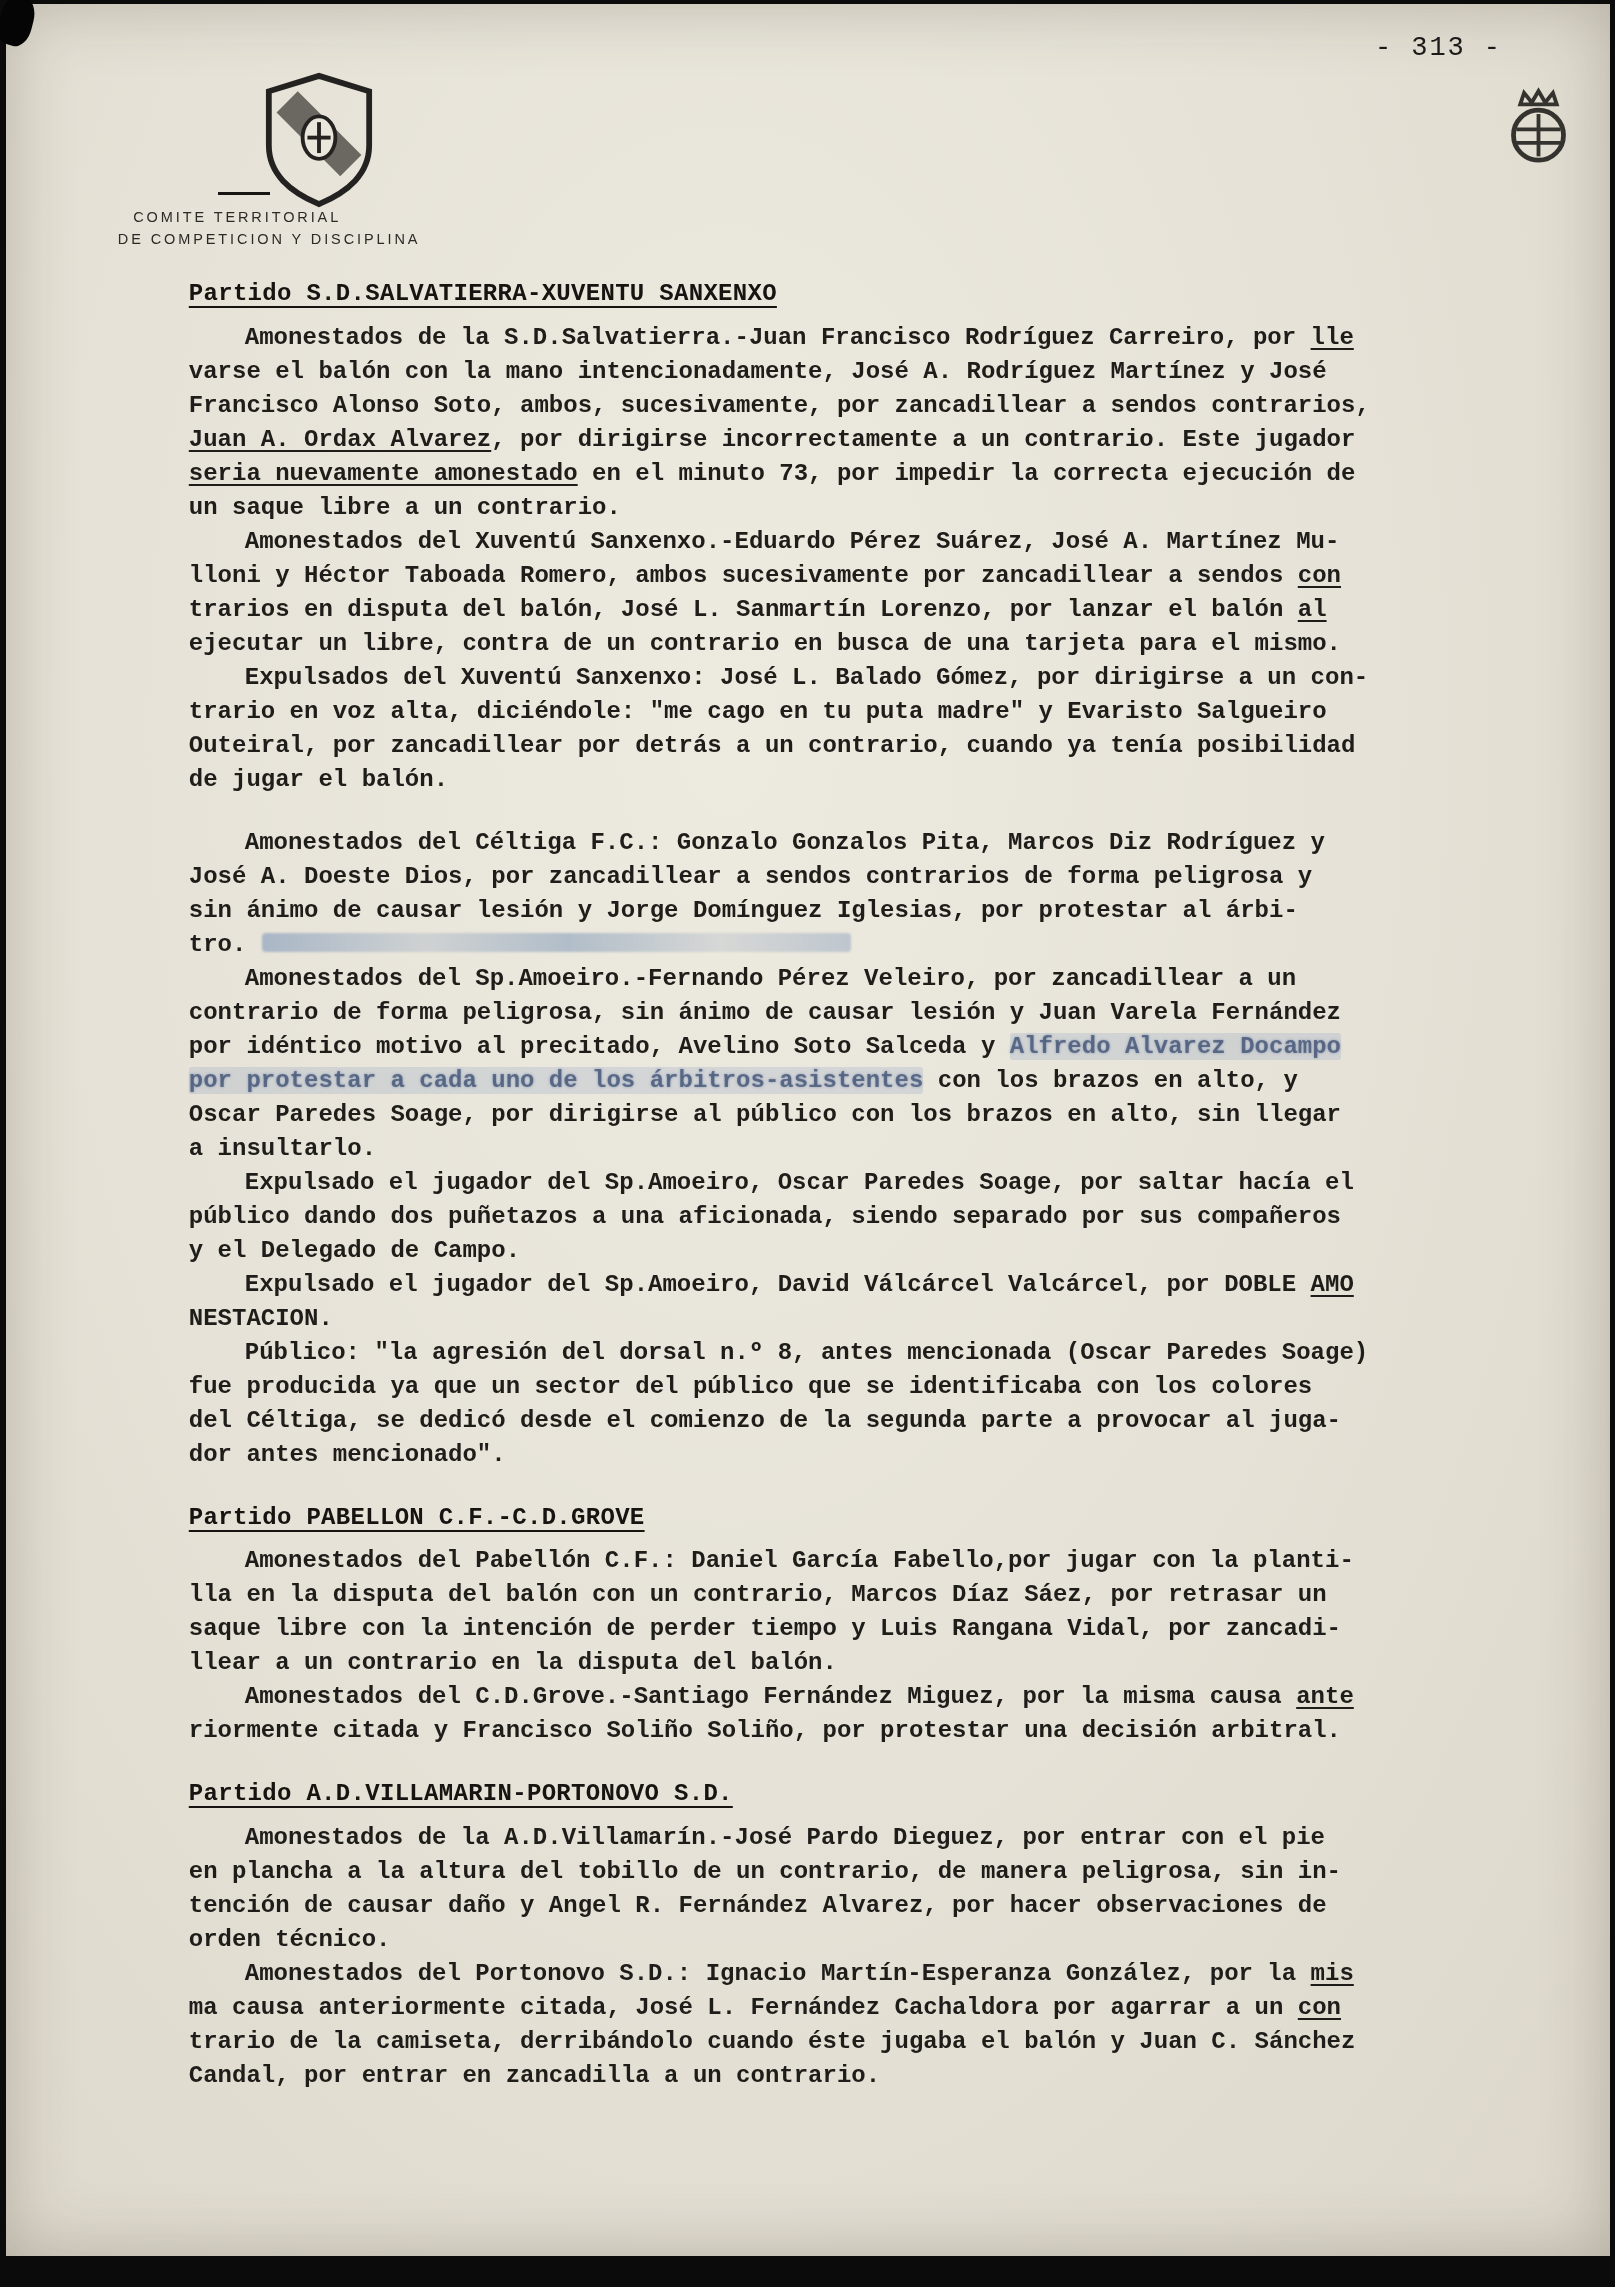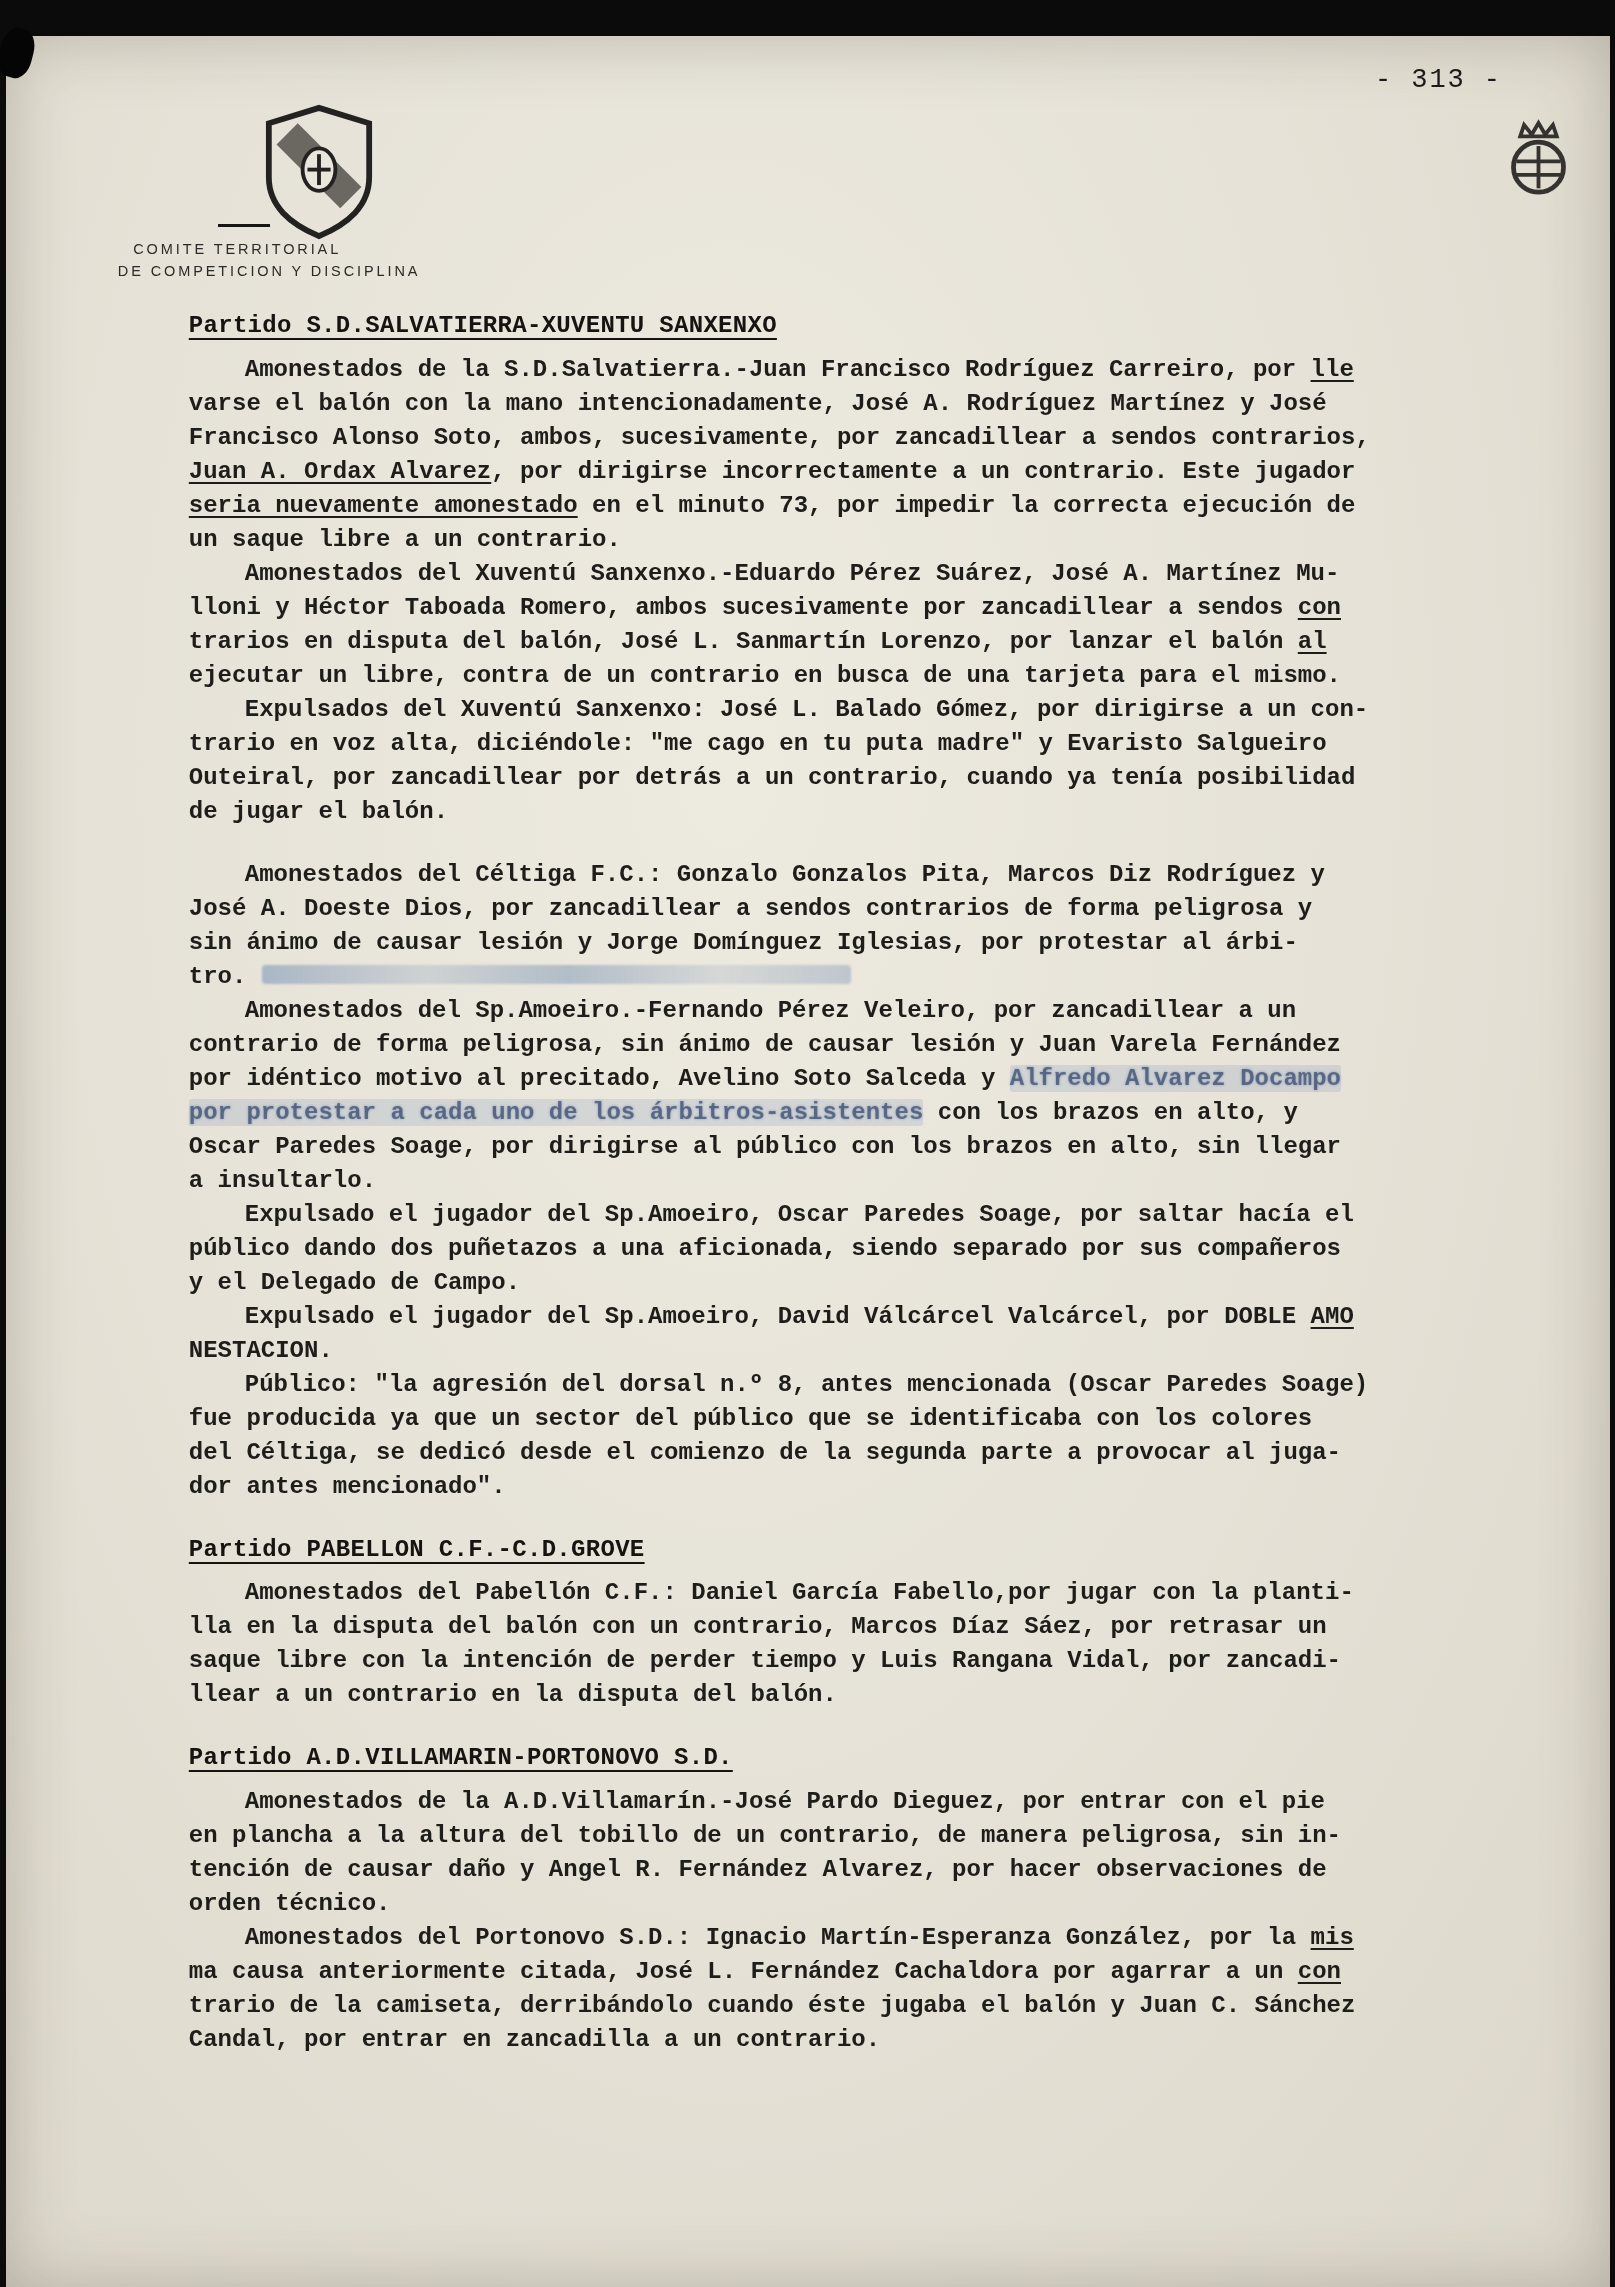--- a/index.html
+++ b/index.html
@@ -5,21 +5,20 @@
   html,body { margin:0; padding:0; background:#0b0b0b; }
   .scan {
     position:relative; width:1615px; height:2287px;
     background:#0b0b0b; overflow:hidden;
     font-family:"Liberation Mono", monospace;
   }
   .paper {
     position:absolute; left:5.8px; top:3.9px; width:1604px; height:2252px;
     background: radial-gradient(ellipse at 45% 32%, #edeadf 0%, #e6e2d7 50%, #dcd7ca 100%);
     box-shadow: inset 0 0 68px rgba(70,62,48,0.28);
-    margin-top: 32px;
   }
   .corner-blob {
     position:absolute; left:-5.8px; top:-7.7px; width:33px; height:50px;
     background:#050505; transform:rotate(14deg); border-radius:42%;
   }
   .page-number {
     position:absolute; right:108px; top:29px;
     font-size:27px; color:#1c1a18; letter-spacing:1.9px;
   }
   .crest-left { position:absolute; left:257px; top:68px; }
@@ -130,20 +129,22 @@
 del Céltiga, se dedicó desde el comienzo de la segunda parte a provocar al juga-
 dor antes mencionado".</p>
       </section>
 
       <section class="match">
         <h2 class="sec-title">Partido PABELLON C.F.-C.D.GROVE</h2>
         <p class="para">Amonestados del Pabellón C.F.: Daniel García Fabello,por jugar con la planti-
 lla en la disputa del balón con un contrario, Marcos Díaz Sáez, por retrasar un
 saque libre con la intención de perder tiempo y Luis Rangana Vidal, por zancadi-
 llear a un contrario en la disputa del balón.</p>
+        <p class="para"><span>Amonestados del C.D.Grove.-Santiago Fernández Miguez, por la misma causa </span><u>ante</u><span>
+riormente citada y Francisco Soliño Soliño, por protestar una decisión arbitral.</span></p>
       </section>
 
       <section class="match">
         <h2 class="sec-title">Partido A.D.VILLAMARIN-PORTONOVO S.D.</h2>
         <p class="para">Amonestados de la A.D.Villamarín.-José Pardo Dieguez, por entrar con el pie
 en plancha a la altura del tobillo de un contrario, de manera peligrosa, sin in-
 tención de causar daño y Angel R. Fernández Alvarez, por hacer observaciones de
 orden técnico.</p>
         <p class="para"><span>Amonestados del Portonovo S.D.: Ignacio Martín-Esperanza González, por la </span><u>mis</u><span>
 ma causa anteriormente citada, José L. Fernández Cachaldora por agarrar a un </span><u>con</u><span>

